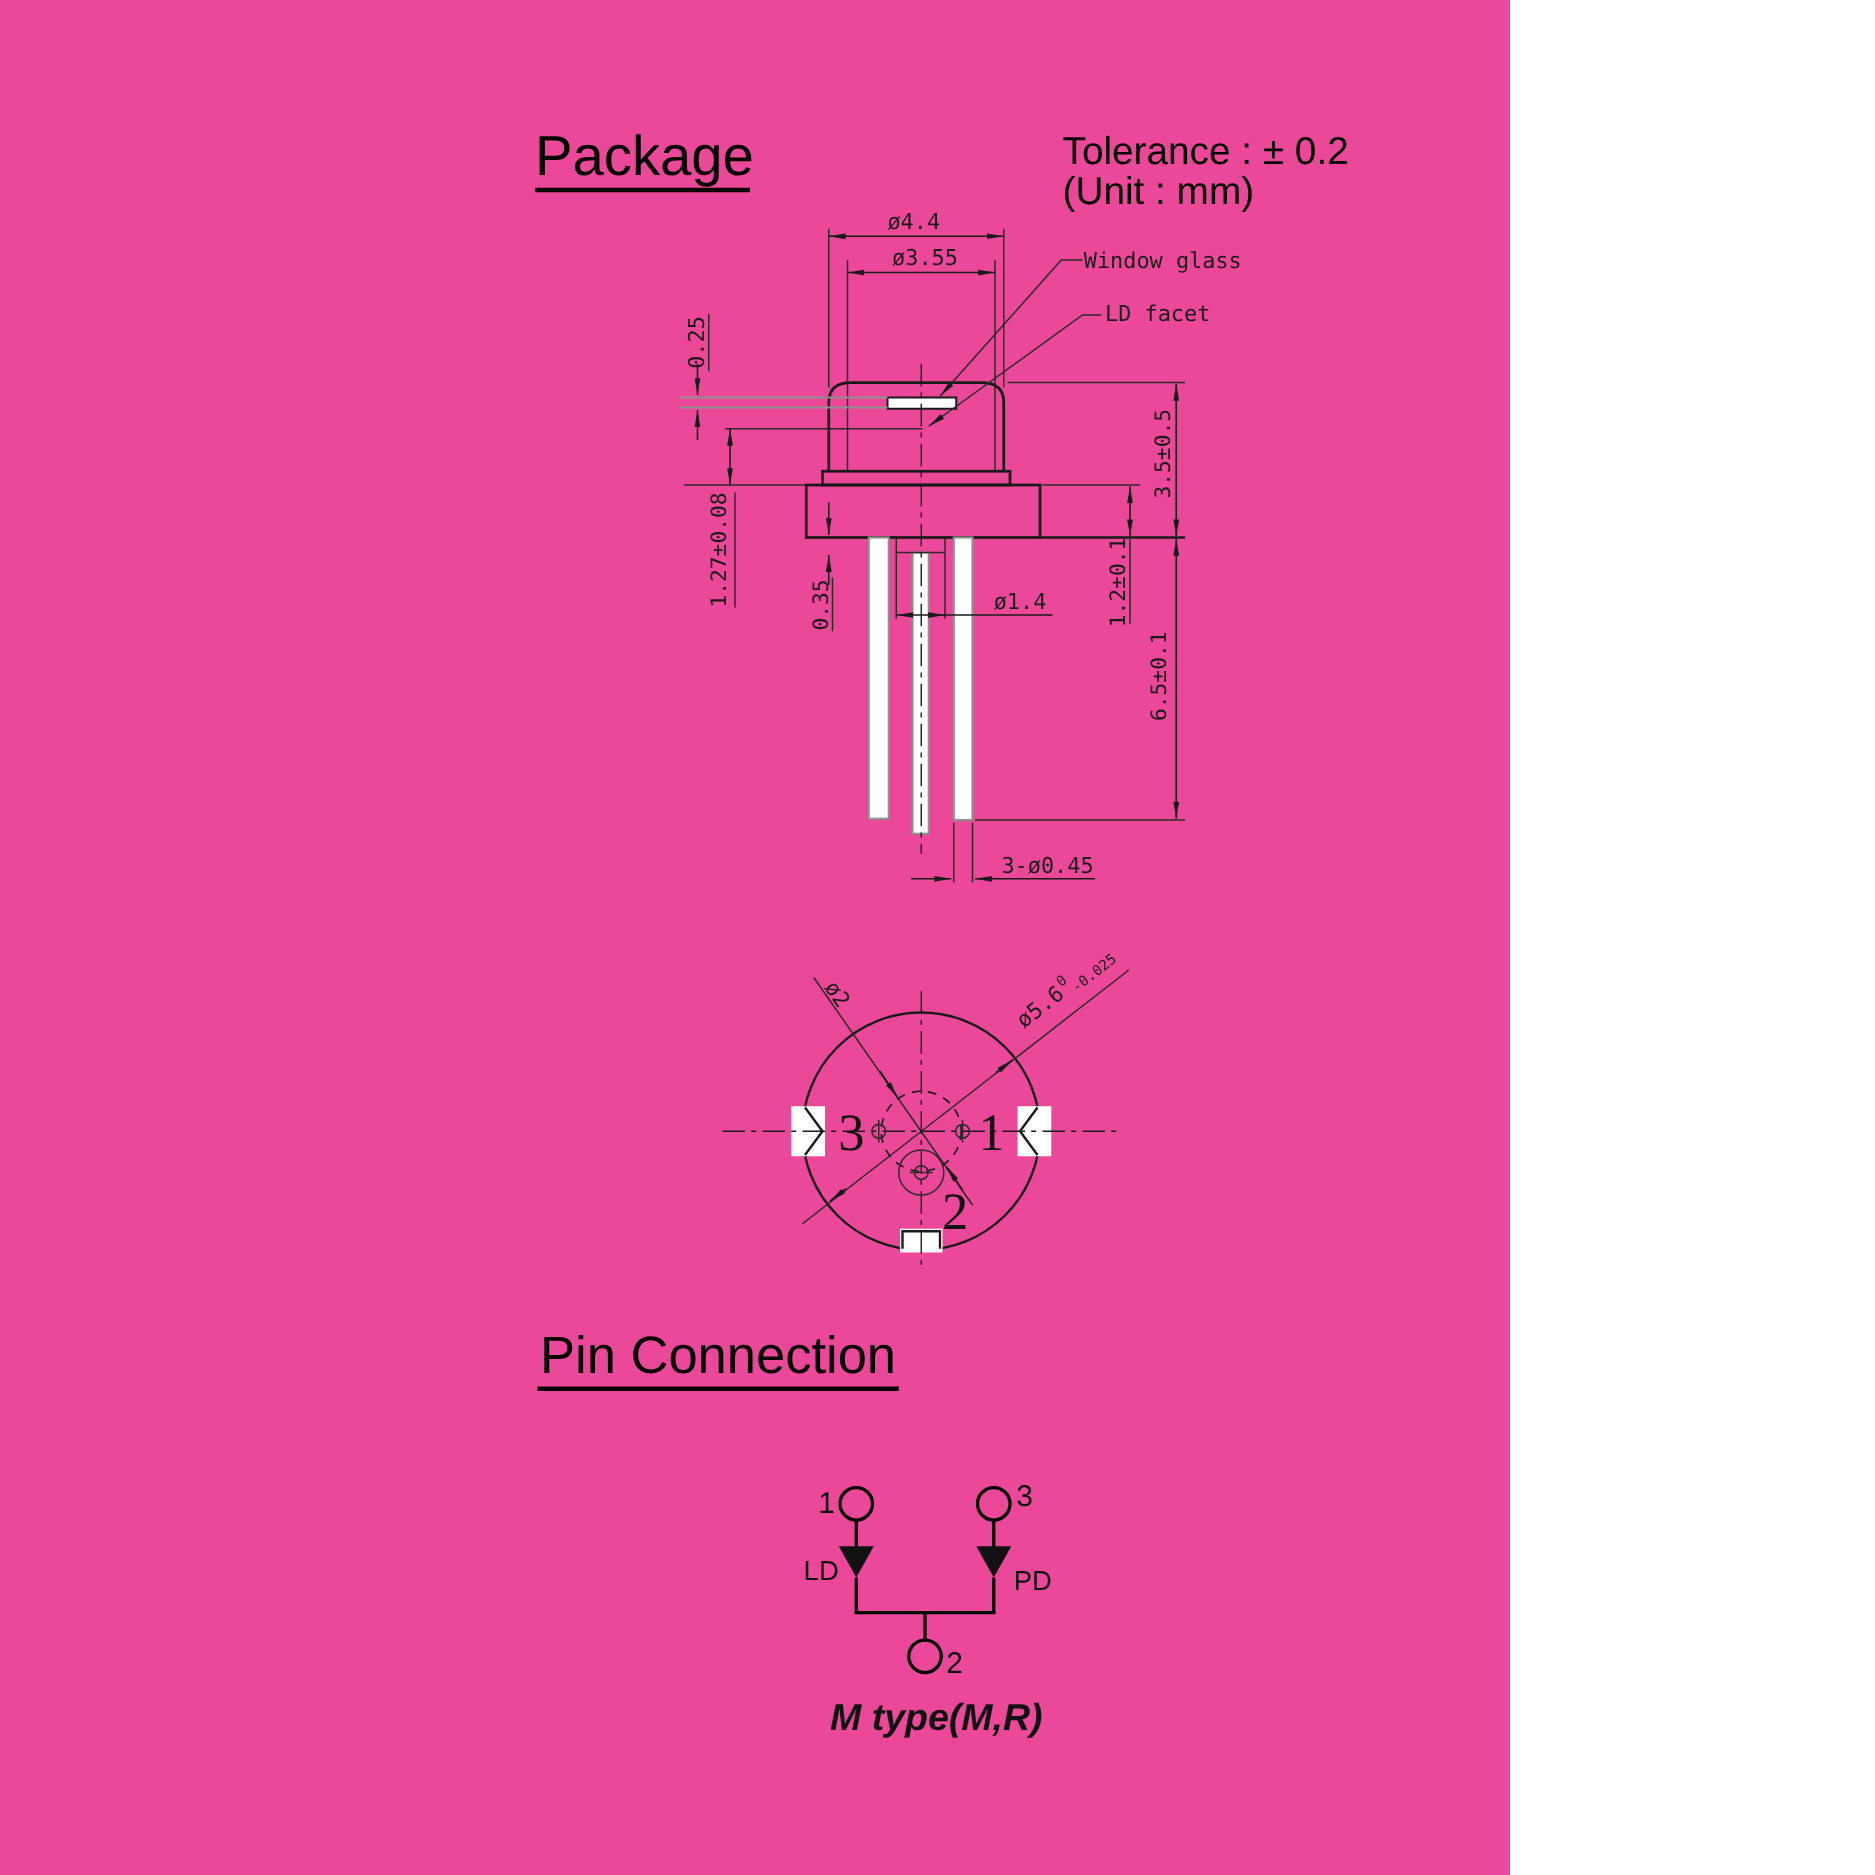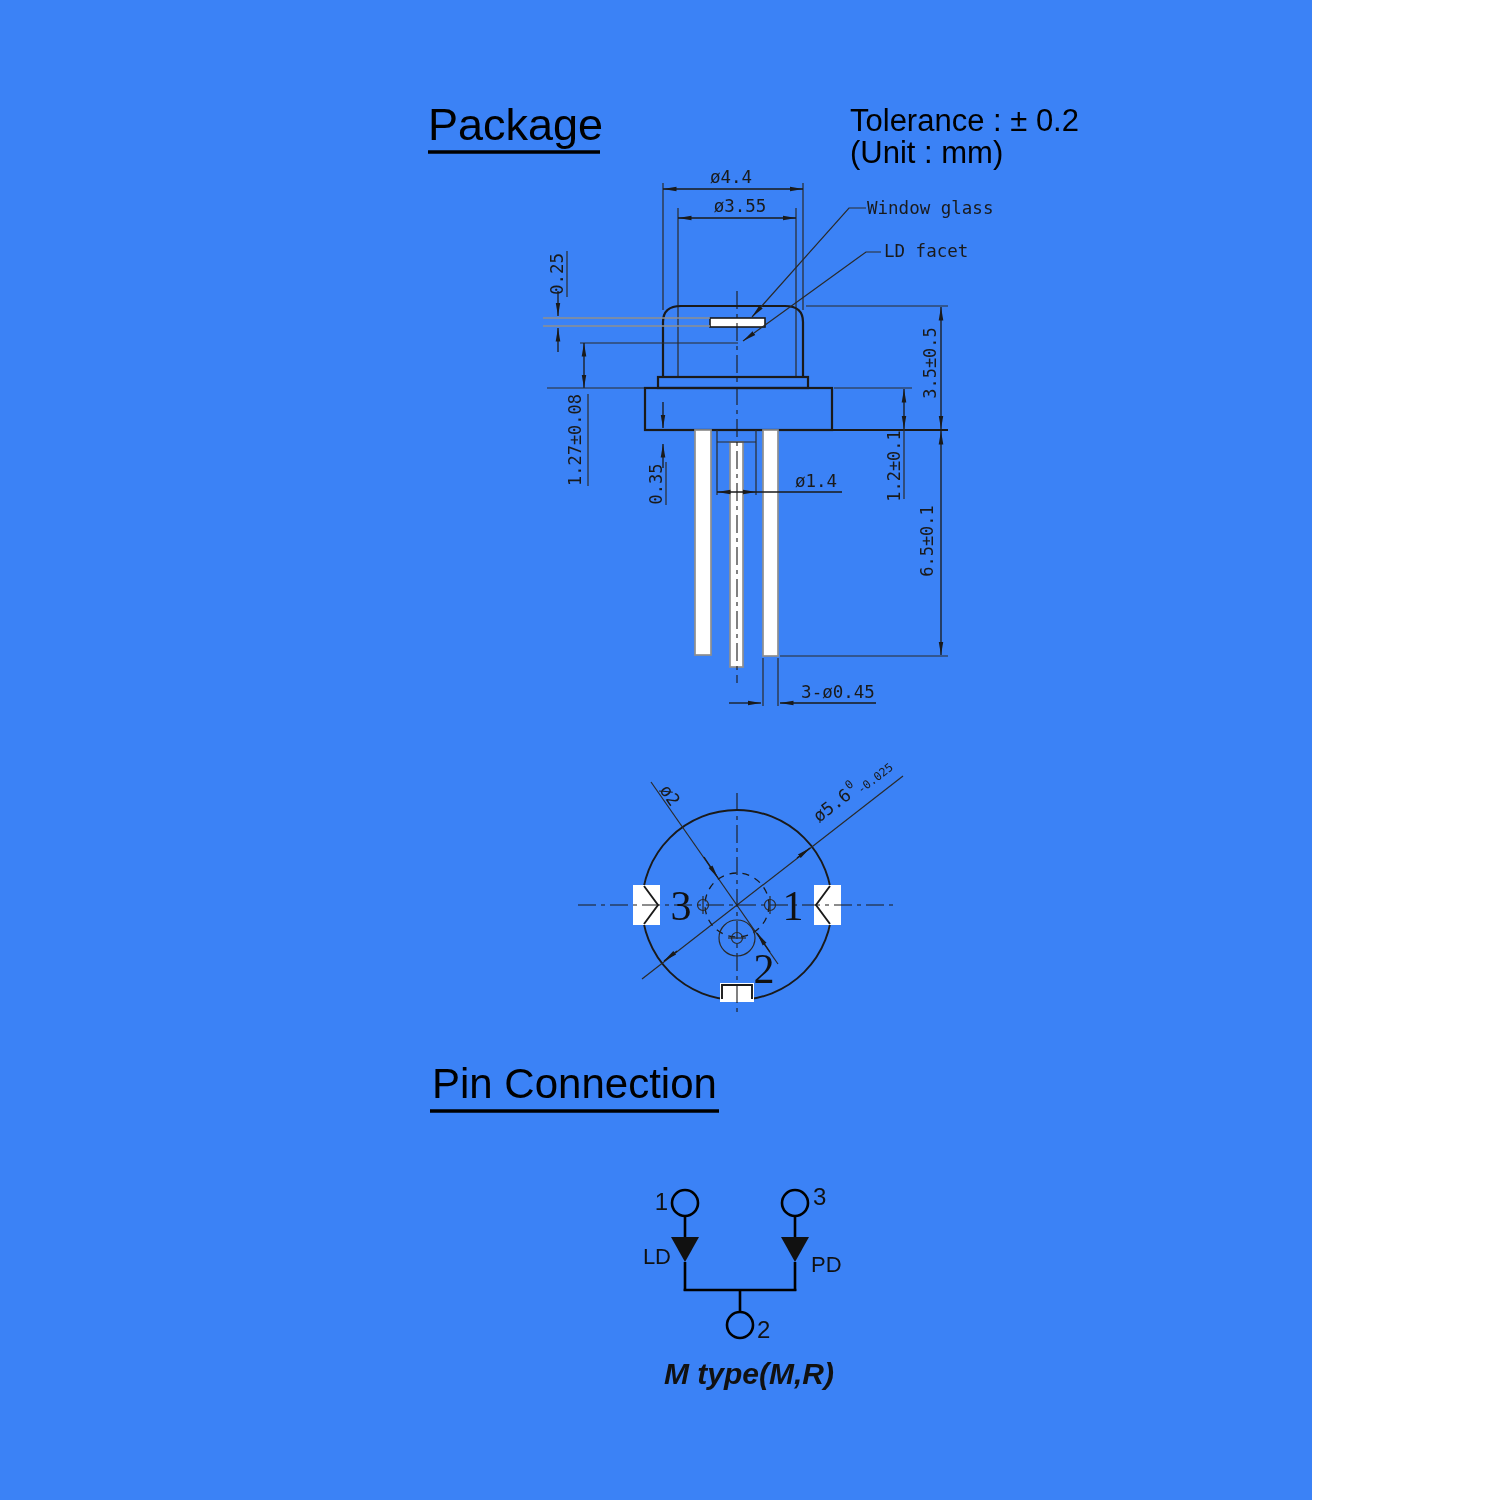--- a/index.html
+++ b/index.html
@@ -1,16 +1,16 @@
 <!DOCTYPE html>
 <html><head>
 <meta charset="utf-8">
 <style>
   html,body{margin:0;padding:0;background:#ffffff;}
-  .page{width:1312px;height:1500px;position:relative;background:#3b82f6;overflow:hidden;}
+  .page{width:1208px;height:1500px;position:relative;background:#ec4899;overflow:hidden;}
   svg{display:block;}
   .ttl{font-family:"Liberation Sans",sans-serif;fill:#000;}
   .cad{font-family:"DejaVu Sans Mono",monospace;fill:#1a1a1a;}
   .serifnum{font-family:"Liberation Serif",serif;fill:#111;}
   .pinlbl{font-family:"Liberation Sans",sans-serif;fill:#111;}
   .cap{font-family:"Liberation Sans",sans-serif;font-weight:bold;font-style:italic;fill:#111;}
   .ln{stroke:#1a1a1a;stroke-width:2.2;fill:none;}
   .ln2{stroke:#1a1a1a;stroke-width:1.9;fill:none;}
   .thin{stroke:#2a2a2a;stroke-width:1.2;fill:none;}
   .dim{stroke:#1a1a1a;stroke-width:1.3;fill:none;}

